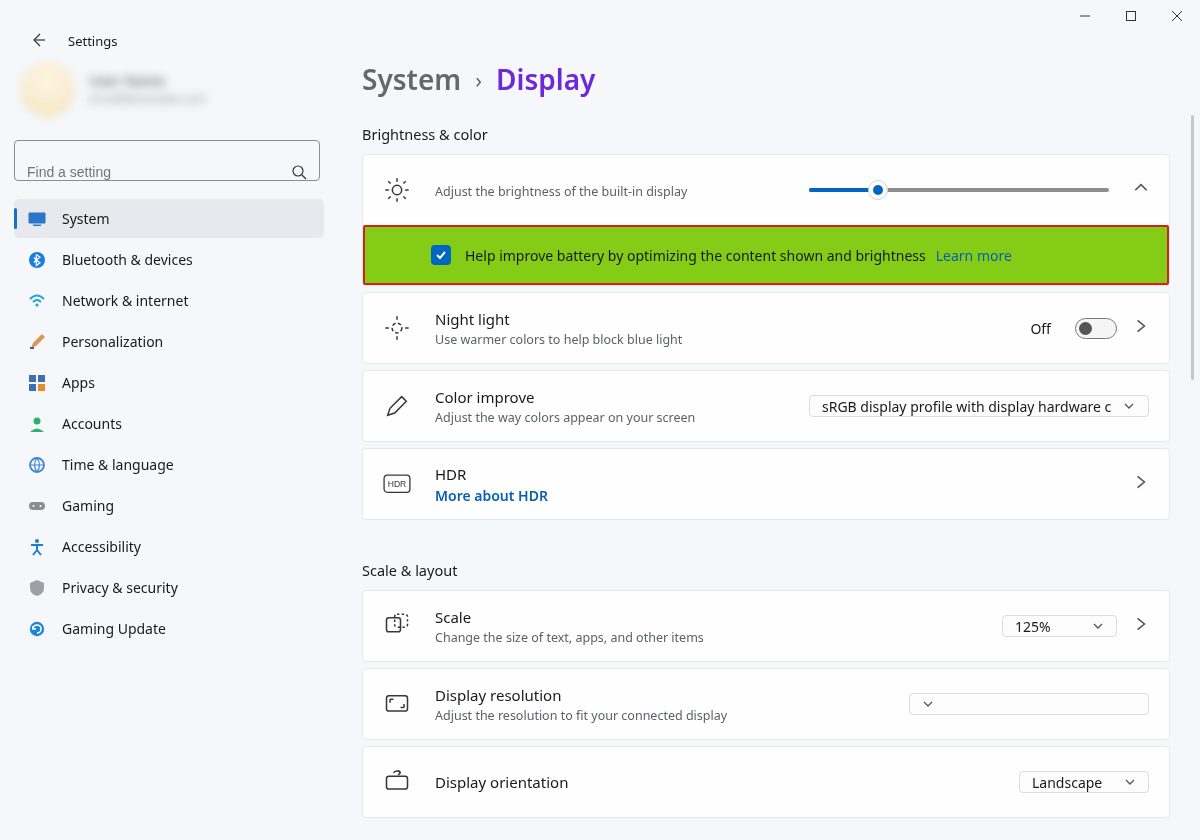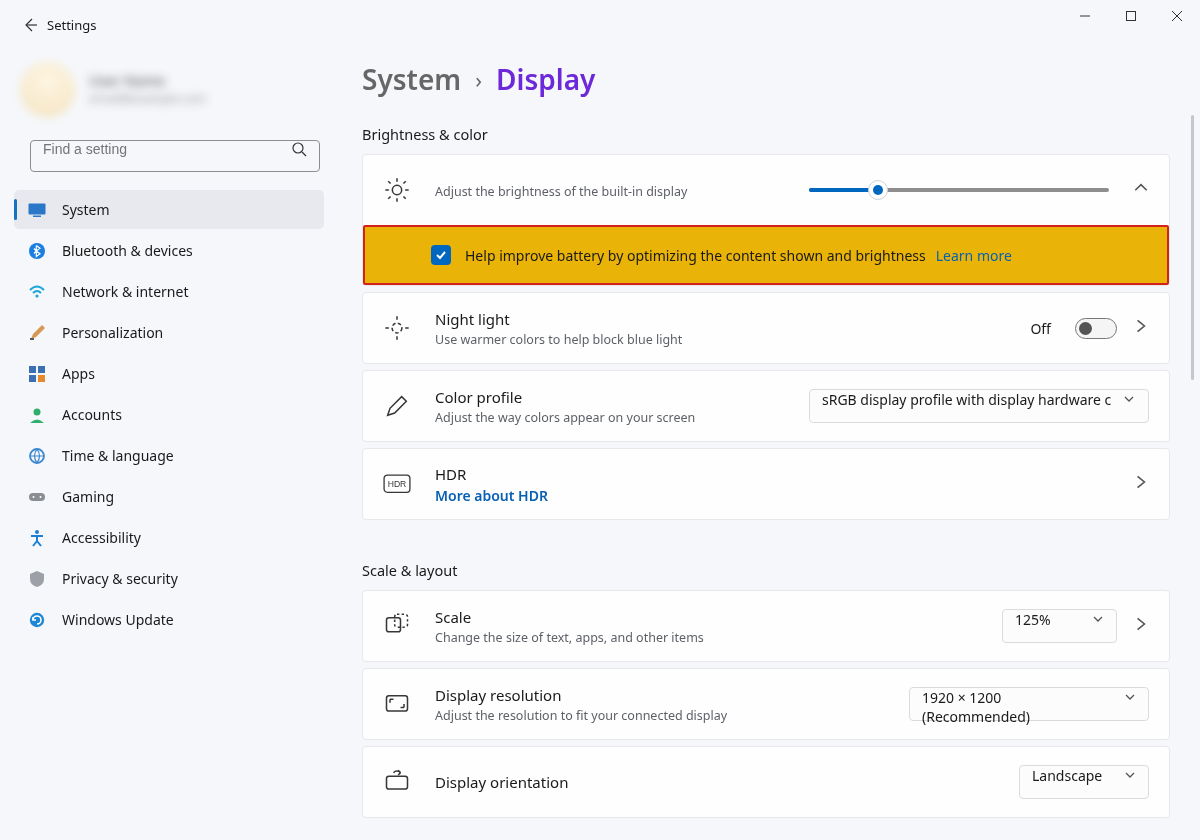--- a/index.html
+++ b/index.html
@@ -25,23 +25,23 @@
     display: flex; align-items: center; justify-content: center;
     color: #333;
   }
   .titlebar .tbtn svg { width: 12px; height: 12px; }
   
   .topbar {
     position: absolute;
     top: 0; left: 0;
     height: 50px;
     display: flex;
-    align-items: center;
-    padding-left: 20px;
-    gap: 7px;
+    align-items: flex-end;
+    padding-left: 28px;
+    gap: 20px;
   }
   .back-btn { width: 20px; height: 20px; display:flex; align-items:center; justify-content:center; }
   .app-title { font-size: 13px; }
   
   .sidebar {
     position: absolute;
     top: 60px;
     left: 14px;
     width: 310px;
   }
@@ -55,26 +55,26 @@
     filter: blur(5px);
     opacity: 0.9;
   }
   .avatar {
     width: 55px; height: 55px; border-radius: 50%;
     background: radial-gradient(circle at 50% 35%, #fff7e0 0%, #f9eacb 55%, #efd9a6 100%);
   }
   .profile-text .pname { font-weight: 600; font-size: 14px; color:#666;}
   .profile-text .pmail { font-size: 12px; color: #888; }
   .search {
-    margin: 0 4px 18px 16px;
-    height: 32px;
+    margin: 0 4px 18px 0;
+    height: 41px;
     border: 1px solid #8d8d8d;
     border-radius: 4px;
     display: flex;
-    align-items: flex-start;
+    align-items: flex-end;
     padding: 0 12px;
     background: transparent;
   }
   .search input {
     flex: 1; border: none; outline: none; background: transparent;
     font-size: 14px; color: #555;
   }
   .search .sicon { width: 16px; height: 16px; color:#333; }
   .nav { display: flex; flex-direction: column; gap: 2px; }
   .nav-item {
@@ -133,21 +133,21 @@
   .row .spacer { flex: 1; }
   .row .tail { display: flex; align-items: center; gap: 16px; }
   .row .tail .chev { width: 16px; color:#555; }
   .row.sub {
     padding-left: 66px;
     padding-right: 20px;
     min-height: 60px;
   }
   .highlight {
     border: 2px solid #d2221b;
-    background: #eab308;
+    background: #84cc16;
     border-radius: 2px;
   }
   
   .slider {
     position: relative;
     width: 300px; height: 4px;
     background: #8e8e8e;
     border-radius: 2px;
     margin-right: 8px;
   }
@@ -185,22 +185,22 @@
     position:absolute; left:3px; top:3px;
     width:13px; height:13px; border-radius:50%;
     background:#555;
   }
   .off-label { font-size: 14px; margin-right: 8px; }
   
   .combo {
     border: 1px solid #d9dbde;
     background: #fcfcfd;
     border-radius: 4px;
-    height: 34px;
-    display: flex; align-items: flex-start;
+    height: 22px;
+    display: flex; align-items: flex-end;
     padding: 0 12px;
     gap: 12px;
     font-size: 14px;
     color: #1a1a1a;
     min-width: 110px;
   }
   .combo .cicon svg { width: 12px; height: 12px; color:#555; }
   .combo.wide { width: 340px; white-space: nowrap; overflow:hidden; }
   .combo.wide span:first-child { overflow: hidden; text-overflow: clip; }
   .combo.med  { width: 240px; }
@@ -362,21 +362,21 @@
       <span>Privacy &amp; security</span>
     </div>
     <div class="nav-item">
       <span class="nicon">
           <svg viewBox="0 0 18 18">
             <circle cx="9" cy="9" r="7.2" fill="#1d86d6"></circle>
             <path d="M5 9 A4 4 0 1 1 9 13" fill="none" stroke="#fff" stroke-width="1.6"></path>
             <path d="M5 6 V9 H8" fill="none" stroke="#fff" stroke-width="1.6"></path>
           </svg>
         </span>
-      <span>Windows Update</span>
+      <span>Gaming Update</span>
     </div>
   </div>
 </div>
 
 <div class="main">
   <div class="bcrumb">
     <span class="bc-parent">System</span>
     <span class="bc-sep">›</span>
     <span class="bc-curr">Display</span>
   </div>
@@ -461,21 +461,21 @@
   </div>
 
   <div class="card">
     <div class="row">
       <span class="ricon">
         <svg viewBox="0 0 24 24">
             <path d="M4 20 L6 14 L16 4 L20 8 L10 18 Z" fill="none" stroke="currentColor" stroke-width="1.3"></path>
           </svg>
       </span>
       <div class="rtexts">
-        <div class="rtitle">Color profile</div>
+        <div class="rtitle">Color improve</div>
         <div class="rdesc">Adjust the way colors appear on your screen</div>
       </div>
       <div class="spacer"></div>
       <div class="tail">
         <div class="combo wide">
           <span>sRGB display profile with display hardware c</span>
           <span class="cicon"><svg viewBox="0 0 12 12">
                 <path d="M2 4 L6 8 L10 4" fill="none" stroke="currentColor" stroke-width="1.3"></path>
               </svg></span>
         </div>
@@ -545,21 +545,20 @@
             <path d="M6 8 L9 8 M6 8 L6 11 M18 15 L15 15 M18 15 L18 12" stroke="currentColor" stroke-width="1.3"></path>
           </svg>
       </span>
       <div class="rtexts">
         <div class="rtitle">Display resolution</div>
         <div class="rdesc">Adjust the resolution to fit your connected display</div>
       </div>
       <div class="spacer"></div>
       <div class="tail">
         <div class="combo med">
-          <span>1920 × 1200 (Recommended)</span>
           <span class="cicon"><svg viewBox="0 0 12 12">
                 <path d="M2 4 L6 8 L10 4" fill="none" stroke="currentColor" stroke-width="1.3"></path>
               </svg></span>
         </div>
       </div>
     </div>
   </div>
 
   <div class="card">
     <div class="row">

